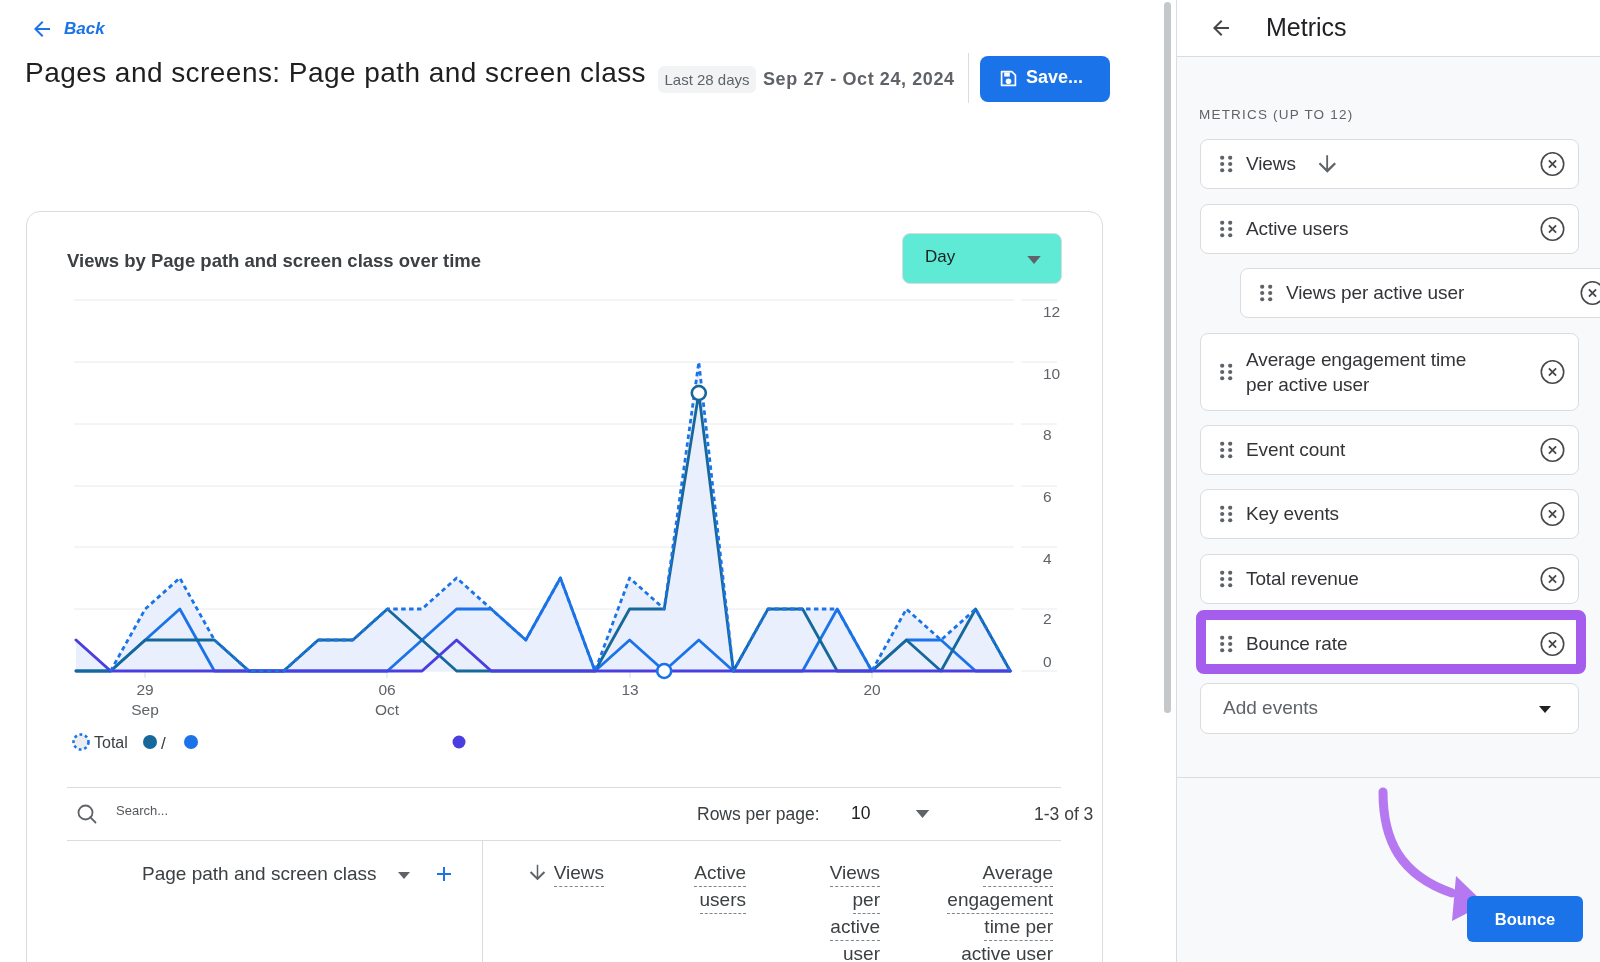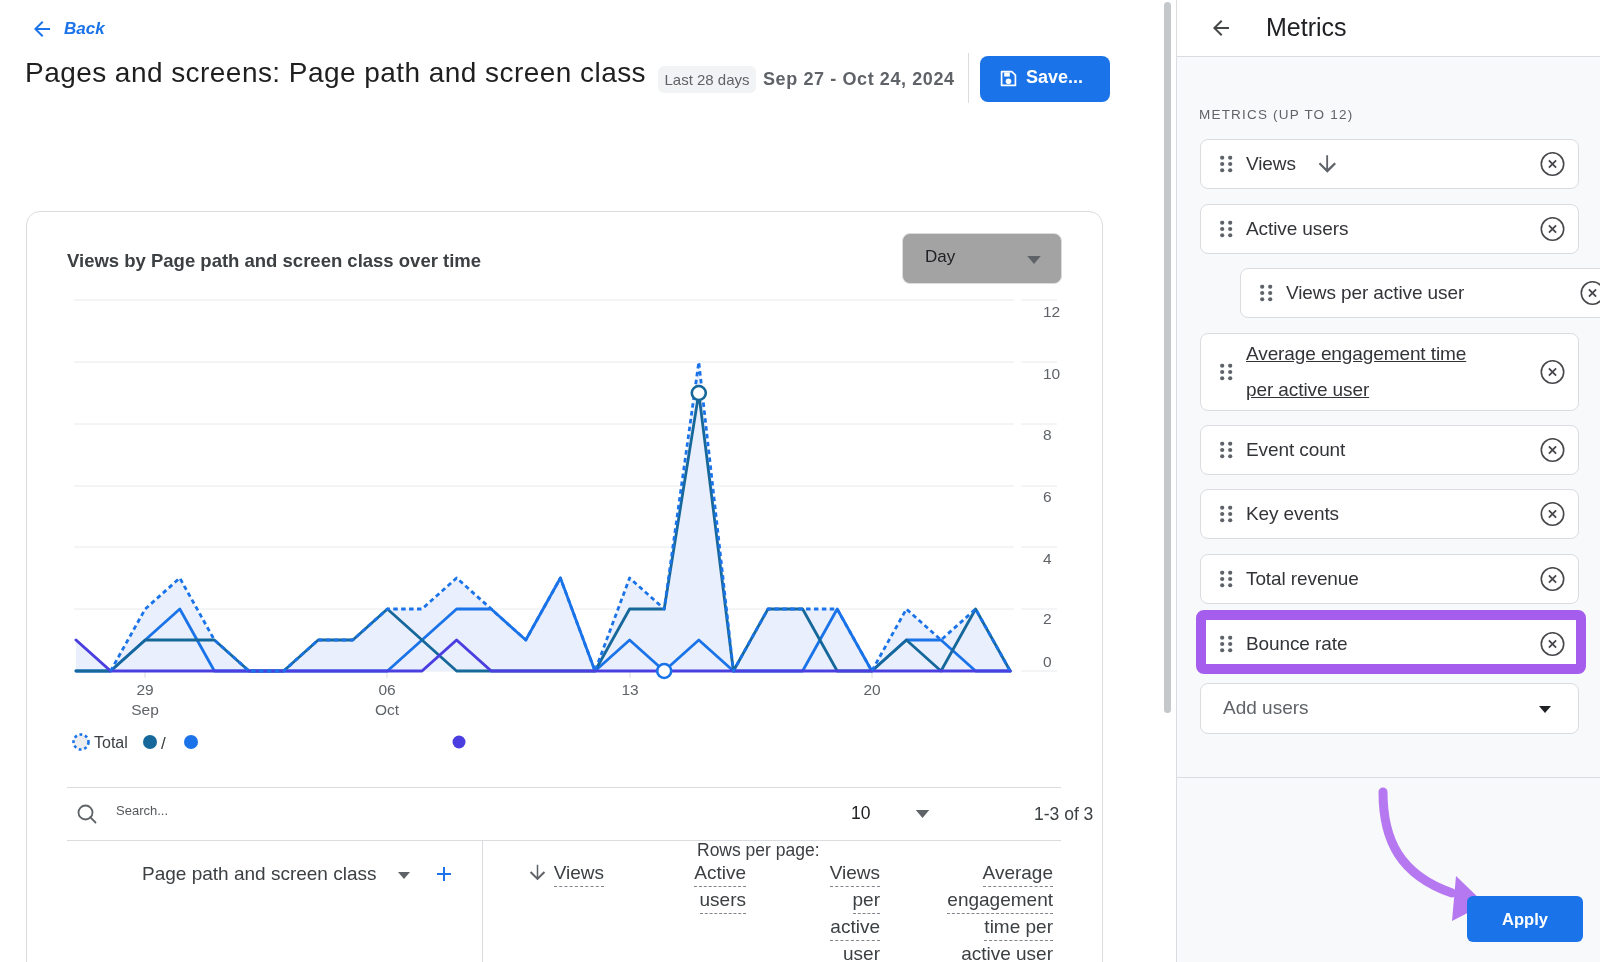--- a/index.html
+++ b/index.html
@@ -27,21 +27,21 @@
     <rect x="5.2" y="3.4" width="5.6" height="4.2" fill="#fff"></rect>
     <circle cx="9.5" cy="12.3" r="2.8" fill="#fff"></circle>
   </svg>
   <span class="abs" style="left:46px;top:11px;font-size:18px;font-weight:bold;color:#fff;">Save...</span>
 </div>
 
 <div class="abs" style="left:26px;top:211px;width:1077px;height:800px;border:1px solid #dadce0;border-radius:14px;background:#fff;"></div>
 
 <div class="abs" style="left:67px;top:250px;font-size:18.5px;font-weight:bold;color:#3c4043;">Views by Page path and screen class over time</div>
 
-<div class="abs" style="left:902px;top:233px;width:160px;height:51px;border:1px solid #dadce0;border-radius:8px;background:#a3a3a3;">
+<div class="abs" style="left:902px;top:233px;width:160px;height:51px;border:1px solid #dadce0;border-radius:8px;background:#5eead4;">
   <span class="abs" style="left:22px;top:13px;font-size:17px;color:#202124;">Day</span>
   <svg class="abs" style="left:124px;top:22px;" width="14" height="9" viewBox="0 0 12 8">
       <path fill="#5f6368" d="M0 0h12L6 7z"></path>
     </svg>
 </div>
 
 <svg class="abs" style="left:26px;top:211px;" width="1077" height="560" viewBox="0 0 1077 560">
 
   <g stroke="#e8eaed" stroke-width="1">
     <line x1="48" y1="89" x2="988" y2="89"></line>
@@ -109,21 +109,21 @@
 
 <div class="abs" style="left:67px;top:787px;width:994px;height:1px;background:#dadce0;"></div>
 <div class="abs" style="left:67px;top:840px;width:994px;height:1px;background:#dadce0;"></div>
 <div class="abs" style="left:482px;top:841px;width:1px;height:121px;background:#dadce0;"></div>
 
 <svg class="abs" style="left:76px;top:803px;" width="22" height="22" viewBox="0 0 22 22">
   <circle cx="9.5" cy="9.5" r="7" fill="none" stroke="#5f6368" stroke-width="1.8"></circle>
   <line x1="14.2" y1="14.2" x2="19.5" y2="19.5" stroke="#5f6368" stroke-width="1.8" stroke-linecap="round"></line>
 </svg>
 <div class="abs" style="left:116px;top:803px;font-size:13px;color:#55585c;">Search...</div>
-<div class="abs" style="left:697px;top:804px;font-size:17.5px;color:#3c4043;margin-top:36px;">Rows per page:</div>
+<div class="abs" style="left:697px;top:804px;font-size:17.5px;color:#3c4043;">Rows per page:</div>
 <div class="abs" style="left:851px;top:803px;font-size:17.5px;color:#202124;">10</div>
 <svg class="abs" style="left:915px;top:810px;" width="15" height="9" viewBox="0 0 12 8">
     <path fill="#5f6368" d="M0 0h12L6 7z"></path>
   </svg>
 <div class="abs" style="left:990px;top:804px;font-size:17.5px;color:#3c4043;margin-left:44px;">1-3 of 3</div>
 
 <div class="abs" style="left:142px;top:863px;font-size:19px;color:#3c4043;">Page path and screen class</div>
 <svg class="abs" style="left:398px;top:872px;" width="12" height="8" viewBox="0 0 12 8">
     <path fill="#5f6368" d="M0 0h12L6 7z"></path>
   </svg>
@@ -228,21 +228,21 @@
     </div>
 <div class="mrow" style="top:333px;height:78px;">
       <svg class="drag" width="14" height="17" viewBox="0 0 14 17">
         <circle cx="2.2" cy="2.2" r="2.1" fill="#5f6368"></circle>
         <circle cx="10.2" cy="2.2" r="2.1" fill="#5f6368"></circle>
         <circle cx="2.2" cy="8.5" r="2.1" fill="#5f6368"></circle>
         <circle cx="10.2" cy="8.5" r="2.1" fill="#5f6368"></circle>
         <circle cx="2.2" cy="14.8" r="2.1" fill="#5f6368"></circle>
         <circle cx="10.2" cy="14.8" r="2.1" fill="#5f6368"></circle>
       </svg>
-      <span class="lbl" style="line-height:36px;text-decoration:underline;">Average engagement time<br>per active user</span>
+      <span class="lbl" style="line-height:25px;">Average engagement time<br>per active user</span>
       <svg class="close" width="25" height="25" viewBox="0 0 25 25">
         <circle cx="12.5" cy="12.5" r="11.2" fill="none" stroke="#47484b" stroke-width="1.6"></circle>
         <path stroke="#47484b" stroke-width="1.8" d="M8.9 8.9l7.2 7.2M16.1 8.9l-7.2 7.2"></path>
       </svg>
     </div>
 <div class="mrow" style="top:425px;height:50px;">
       <svg class="drag" width="14" height="17" viewBox="0 0 14 17">
         <circle cx="2.2" cy="2.2" r="2.1" fill="#5f6368"></circle>
         <circle cx="10.2" cy="2.2" r="2.1" fill="#5f6368"></circle>
         <circle cx="2.2" cy="8.5" r="2.1" fill="#5f6368"></circle>
@@ -299,24 +299,24 @@
       <svg class="close" width="25" height="25" viewBox="0 0 25 25">
         <circle cx="12.5" cy="12.5" r="11.2" fill="none" stroke="#47484b" stroke-width="1.6"></circle>
         <path stroke="#47484b" stroke-width="1.8" d="M8.9 8.9l7.2 7.2M16.1 8.9l-7.2 7.2"></path>
       </svg>
     </div>
 </div>
 
 <div class="abs" style="left:1196px;top:610px;width:390px;height:64px;border:10px solid #a45dec;border-radius:8px;"></div>
 
 <div class="abs" style="left:1200px;top:683px;width:379px;height:51px;background:#fff;border:1px solid #dadce0;border-radius:8px;">
-  <span class="abs" style="left:22px;top:13px;font-size:19px;color:#5f6368;">Add users</span>
+  <span class="abs" style="left:22px;top:13px;font-size:19px;color:#5f6368;">Add events</span>
   <svg class="abs" style="right:26px;top:22px;" width="14" height="8" viewBox="0 0 12 8">
       <path fill="#202124" d="M0 0h12L6 7z"></path>
     </svg>
 </div>
 
 <div class="abs" style="left:1177px;top:777px;width:423px;height:1px;background:#dadce0;"></div>
 <svg class="abs" style="left:1360px;top:780px;" width="140" height="150" viewBox="0 0 140 150">
   <path d="M23 12 C 23 60, 40 95, 92 113" fill="none" stroke="#b678f0" stroke-width="9" stroke-linecap="round"></path>
   <polygon fill="#b678f0" points="96,96 92,141 125,124"></polygon>
 </svg>
-<div class="abs" style="left:1467px;top:896px;width:116px;height:46px;background:#1a73e8;border-radius:6px;text-align:center;line-height:46px;color:#fff;font-size:16.5px;font-weight:bold;">Apply</div>
+<div class="abs" style="left:1467px;top:896px;width:116px;height:46px;background:#1a73e8;border-radius:6px;text-align:center;line-height:46px;color:#fff;font-size:16.5px;font-weight:bold;">Bounce</div>
 
 </body></html>

